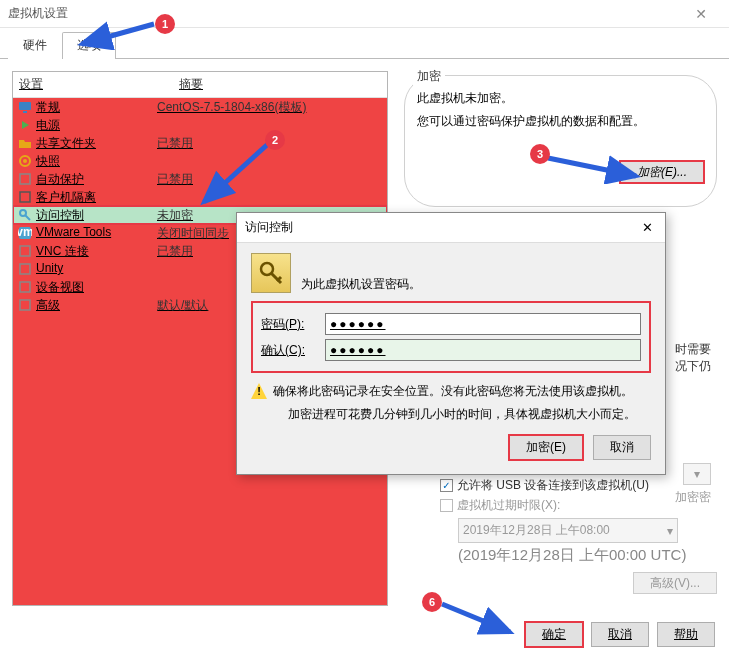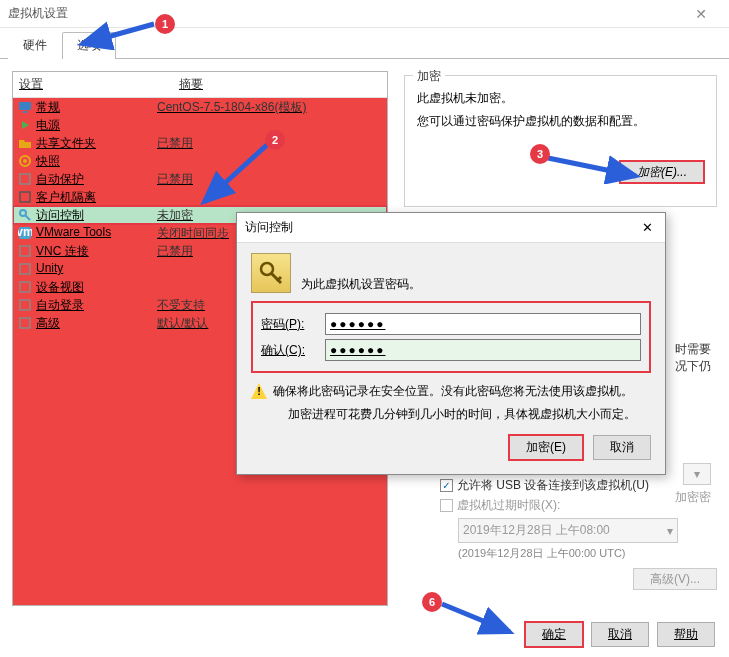--- a/index.html
+++ b/index.html
@@ -46,21 +46,21 @@
   .dlg-row1 { display:flex; align-items:flex-end; gap:10px; margin-bottom:8px;}
   .key-icon { width:40px;height:40px;border:1px solid #b0a060;background:linear-gradient(#f7e28c,#e6c65a); display:flex;align-items:center;justify-content:center;}
   .field-box { border:2px solid #e63946; padding:6px 8px; margin:4px 0;text-decoration:underline;}
   .field-row { display:flex; align-items:center; margin:4px 0;}
   .field-row label{ width:64px;}
   .field-row input{ flex:1; border:1px solid #7a7a7a; padding:3px 4px; font-family:inherit;}
   .warn-row { display:flex; align-items:flex-start; gap:6px; margin:10px 0 4px 0;}
   .warn-ic { width:16px;height:16px; background:#ffd43b; clip-path: polygon(50% 0,100% 100%,0 100%); display:flex;align-items:center;justify-content:center;font-weight:bold;color:#000;font-size:11px;}
   .dlg-btns { display:flex; justify-content:flex-end; gap:10px; margin-top:12px;}
   .ic svg{display:block;}
-  .hint{color:#888;font-size:11px;}
+  .hint{color:#888;font-size:15px;}
 </style>
 </head>
 <body>
 
 <div class="titlebar">
   <span>虚拟机设置</span>
   <span class="spacer"></span>
   <span class="close">✕</span>
 </div>
 
@@ -203,41 +203,30 @@
             </div>
             <div class="c2"></div>
           </div>
           <div class="row">
             <div class="c1">
               <span class="ic">
                 <svg width="14" height="14">
                   <rect x="2" y="2" width="10" height="10" fill="none" stroke="#888" stroke-width="1.5"></rect>
                 </svg>
               </span>
-              <span>自动登录</span>
-            </div>
-            <div class="c2">不受支持</div>
-          </div>
-          <div class="row">
-            <div class="c1">
-              <span class="ic">
-                <svg width="14" height="14">
-                  <rect x="2" y="2" width="10" height="10" fill="none" stroke="#888" stroke-width="1.5"></rect>
-                </svg>
-              </span>
               <span>高级</span>
             </div>
             <div class="c2">默认/默认</div>
           </div>
         </div>
     </div>
   </div>
 
   <div class="right">
-    <div class="group-box" style="height:132px;">
+    <div class="group-box" style="height:132px;border-radius:31px;">
       <span class="group-label">加密</span>
       <div style="margin:6px 0;">此虚拟机未加密。</div>
       <div style="margin:6px 0;">您可以通过密码保护虚拟机的数据和配置。</div>
       <div style="text-align:right;margin-top:34px;font-style:italic;">
         <span class="btn red">加密(E)...</span>
       </div>
     </div>
 
     <div style="position:absolute;right:6px;top:270px;color:#333;">
       <div>时需要</div>

